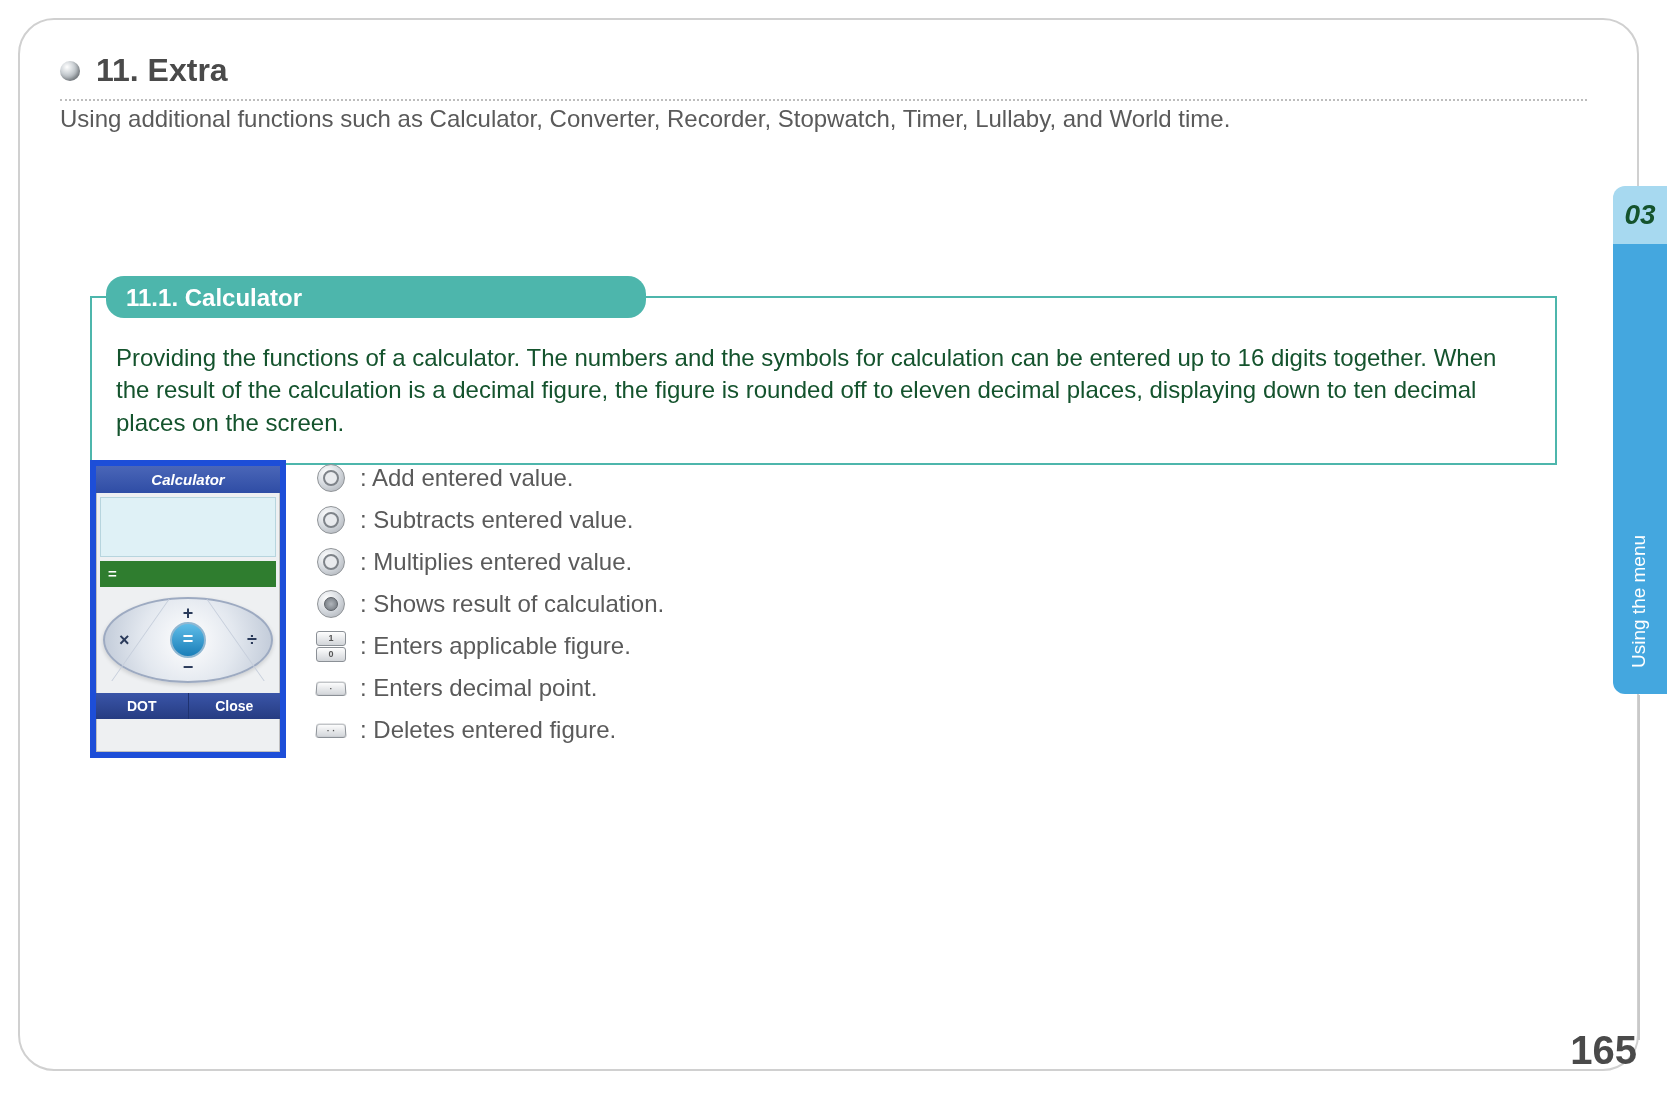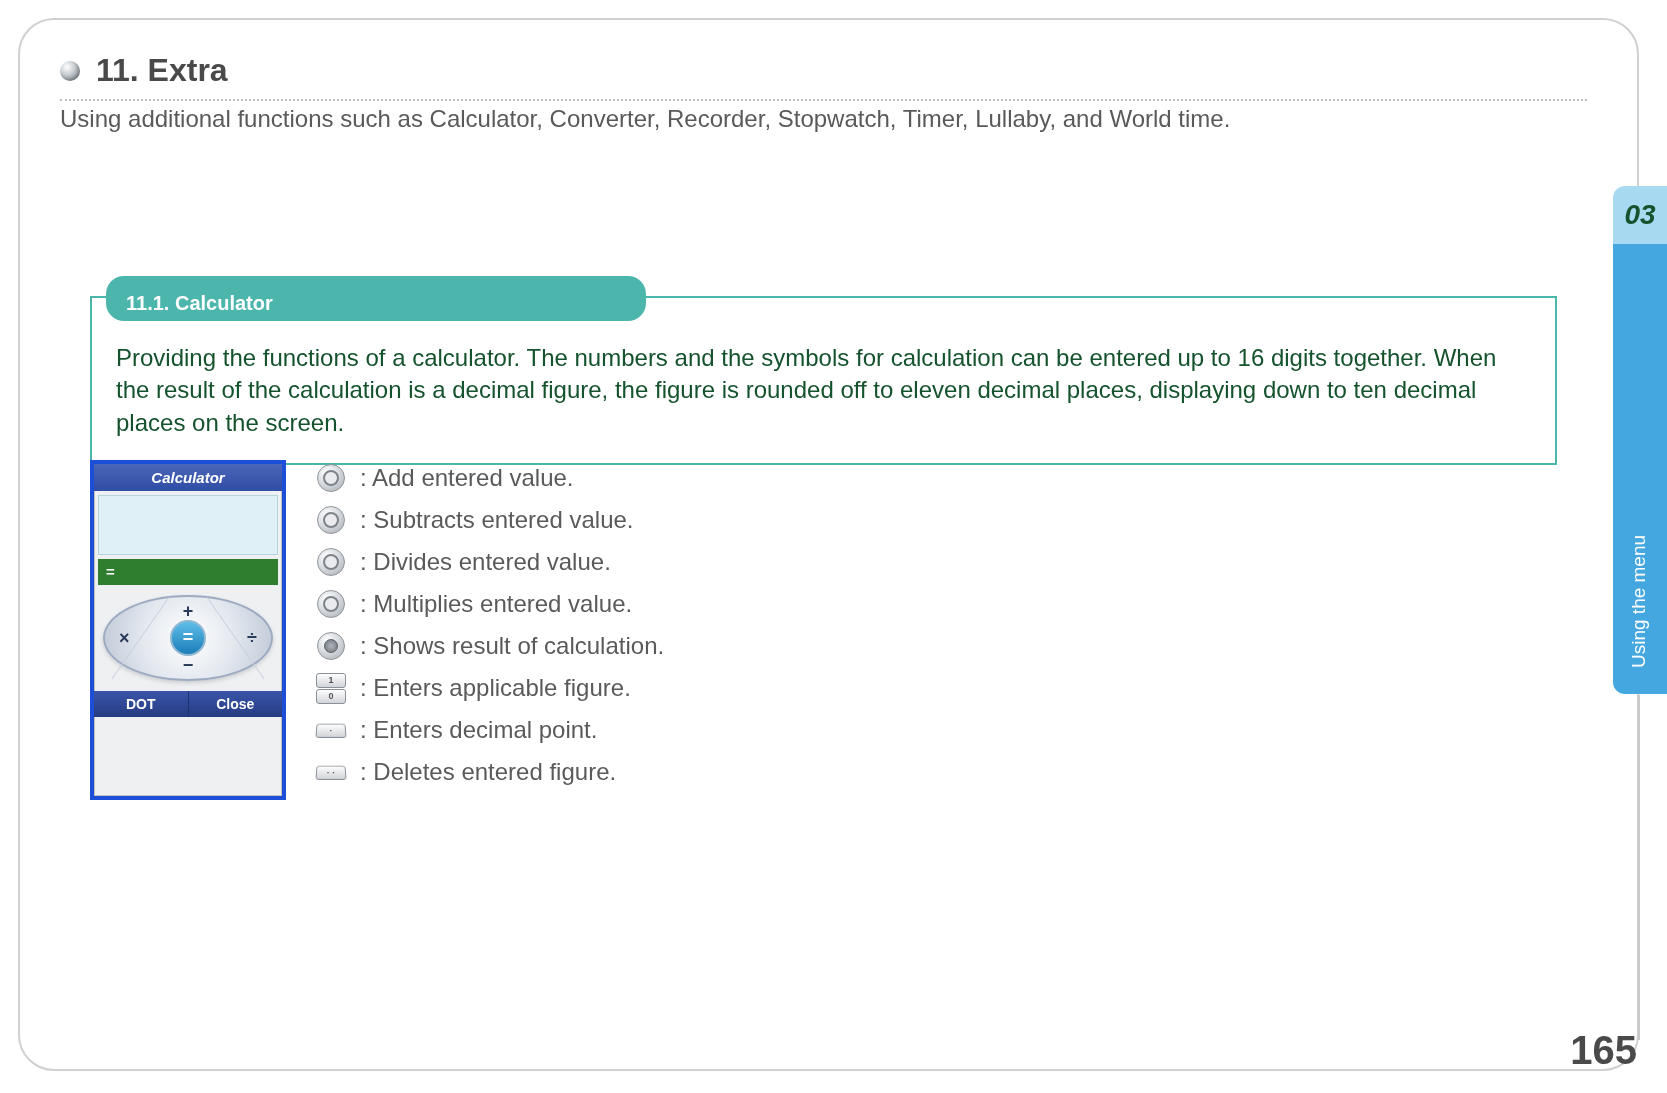--- a/index.html
+++ b/index.html
@@ -66,43 +66,43 @@
       border: 2px solid #4db6ac;
       padding: 28px 24px 24px 24px;
     }
     .section-tab {
       position: absolute;
       top: -22px;
       left: 14px;
       background: #4db6ac;
       color: #fff;
       font-weight: bold;
-      font-size: 20px;
-      padding: 16px 30px 6px 20px;
+      font-size: 24px;
+      padding: 8px 30px 6px 20px;
       border-radius: 18px;
       min-width: 540px;
     }
     .section-body {
       font-size: 24px;
       color: #14532d;
       line-height: 1.35;
       margin-top: 16px;
     }
     .content-row {
       position: absolute;
       top: 440px;
       left: 70px;
       right: 80px;
       display: flex;
       gap: 30px;
     }
     
     .calc {
       width: 196px;
-      border: 4px solid #1d4ed8;
+      border: 6px solid #1d4ed8;
       background: #eef0f2;
       font-family: Arial, sans-serif;
       flex-shrink: 0;
       box-shadow: 0 0 0 1px #c0c0c0 inset;
     }
     .calc-title {
       background: linear-gradient(#4a66b8, #2f4da5);
       color: #fff;
       font-weight: bold;
       font-size: 15px;
@@ -371,26 +371,20 @@
       <div class="legend-row">
         <div class="key-icon">
             <div class="circ-key"></div>
           </div>
         <div class="legend-text">: Subtracts entered value.</div>
       </div>
       <div class="legend-row">
         <div class="key-icon">
             <div class="circ-key"></div>
           </div>
-        <div class="legend-text">: Divides entered value.</div>
-      </div>
-      <div class="legend-row">
-        <div class="key-icon">
-            <div class="circ-key"></div>
-          </div>
         <div class="legend-text">: Multiplies entered value.</div>
       </div>
       <div class="legend-row">
         <div class="key-icon">
             <div class="circ-key filled"></div>
           </div>
         <div class="legend-text">: Shows result of calculation.</div>
       </div>
       <div class="legend-row">
         <div class="key-icon">

